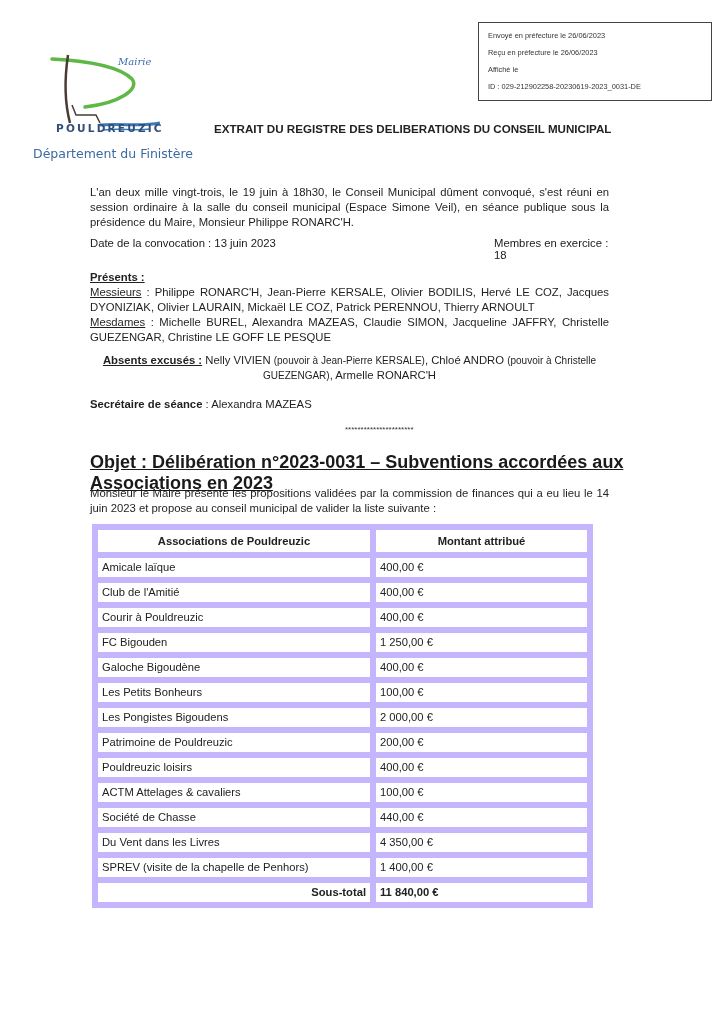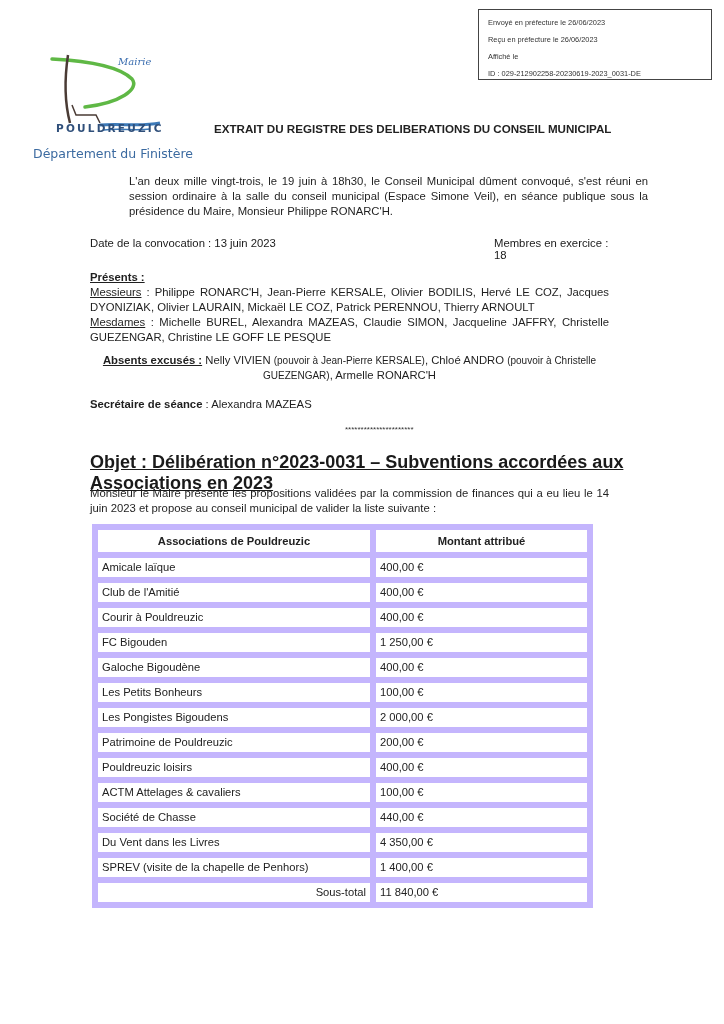--- a/index.html
+++ b/index.html
@@ -1,21 +1,21 @@
 <!DOCTYPE html>
 <html><head>
   <meta charset="utf-8">
   <style>
     html, body { margin: 0; padding: 0; background: #ffffff; }
     body {
       width: 724px; height: 1024px; position: relative; overflow: hidden;
       font-family: "Liberation Sans", sans-serif; color: #1a1a1a;
     }
     .stamp {
-      position: absolute; left: 478px; top: 9px; width: 234px; height: 71px;
+      position: absolute; left: 478px; top: 22px; width: 234px; height: 79px;
       border: 1.5px solid #444; box-sizing: border-box;
       padding: 4px 0 0 9px; font-size: 7.4px; line-height: 17px; color: #333;
     }
     .logo { position: absolute; left: 40px; top: 45px; width: 130px; height: 95px; }
     .logo-name {
       position: absolute; left: 56px; top: 122px; font-size: 10.5px; letter-spacing: 2.2px;
       color: #2f4f7a; font-weight: bold; font-family: "DejaVu Sans", sans-serif;
     }
     .dept {
       position: absolute; left: 33px; top: 146px; font-size: 12.5px; color: #3b6aa0;
@@ -37,21 +37,21 @@
     .objet { position: absolute; left: 90px; top: 452px; font-size: 18px; font-weight: bold; color: #1a1a1a; text-decoration: underline; }
     table.assoc {
       position: absolute; left: 92px; top: 524px; width: 501px; border-collapse: collapse;
       font-size: 11.2px; color: #222;
     }
     table.assoc td, table.assoc th {
       border: 6px solid #c4b5fd; height: 19px; padding: 0 4px; line-height: 19px;
     }
     table.assoc th { font-weight: bold; text-align: center; height: 22px; }
     table.assoc td.amt { width: 203px; }
-    table.assoc tr.total td { font-weight: normal; margin-top: 38px; }
+    table.assoc tr.total td { font-weight: bold; margin-top: 38px; }
     table.assoc tr.total td.lbl { text-align: right; }
   </style>
 </head>
 <body>
 
 <div class="stamp">
   <div>Envoyé en préfecture le 26/06/2023</div>
   <div>Reçu en préfecture le 26/06/2023</div>
   <div>Affiché le</div>
   <div>ID : 029-212902258-20230619-2023_0031-DE</div>
@@ -63,21 +63,21 @@
   <path d="M32 60 L 36 70 L 56 70 L 60 78" stroke="#4a3b35" stroke-width="1.5" fill="none"></path>
   <path d="M60 80 C 80 78, 100 82, 120 78" stroke="#3d7ab8" stroke-width="3" fill="none"></path>
   <path d="M64 85 C 80 83, 95 86, 110 84" stroke="#3d7ab8" stroke-width="1.5" fill="none"></path>
   <text x="78" y="20" font-size="10" font-style="italic" fill="#3d6fb0" font-family="DejaVu Serif, serif">Mairie</text>
 </svg>
 <div class="logo-name">POULDREUZIC</div>
 <div class="dept">Département du Finistère</div>
 
 <div class="title">EXTRAIT DU REGISTRE DES DELIBERATIONS DU CONSEIL MUNICIPAL</div>
 
-<div class="para" style="top:174px;margin-left:39px;">L'an deux mille vingt-trois, le 19 juin à 18h30, le Conseil Municipal dûment convoqué, s'est réuni en session ordinaire à la salle du conseil municipal (Espace Simone Veil), en séance publique sous la présidence du Maire, Monsieur Philippe RONARC'H.</div>
+<div class="para" style="top:185px;">L'an deux mille vingt-trois, le 19 juin à 18h30, le Conseil Municipal dûment convoqué, s'est réuni en session ordinaire à la salle du conseil municipal (Espace Simone Veil), en séance publique sous la présidence du Maire, Monsieur Philippe RONARC'H.</div>
 
 <div class="row2">
   <span>Date de la convocation : 13 juin 2023</span>
   <span class="right">Membres en exercice : 18</span>
 </div>
 
 <div class="para" style="top:270px; text-align:left;">
   <div class="b u">Présents :</div>
   <div style="text-align:justify;"><span class="u">Messieurs</span><span> : Philippe RONARC'H, Jean-Pierre KERSALE, Olivier BODILIS, Hervé LE COZ, Jacques DYONIZIAK, Olivier LAURAIN, Mickaël LE COZ, Patrick PERENNOU, Thierry ARNOULT</span></div>
   <div style="text-align:justify;"><span class="u">Mesdames</span><span> : Michelle BUREL, Alexandra MAZEAS, Claudie SIMON, Jacqueline JAFFRY, Christelle GUEZENGAR, Christine LE GOFF LE PESQUE</span></div>

